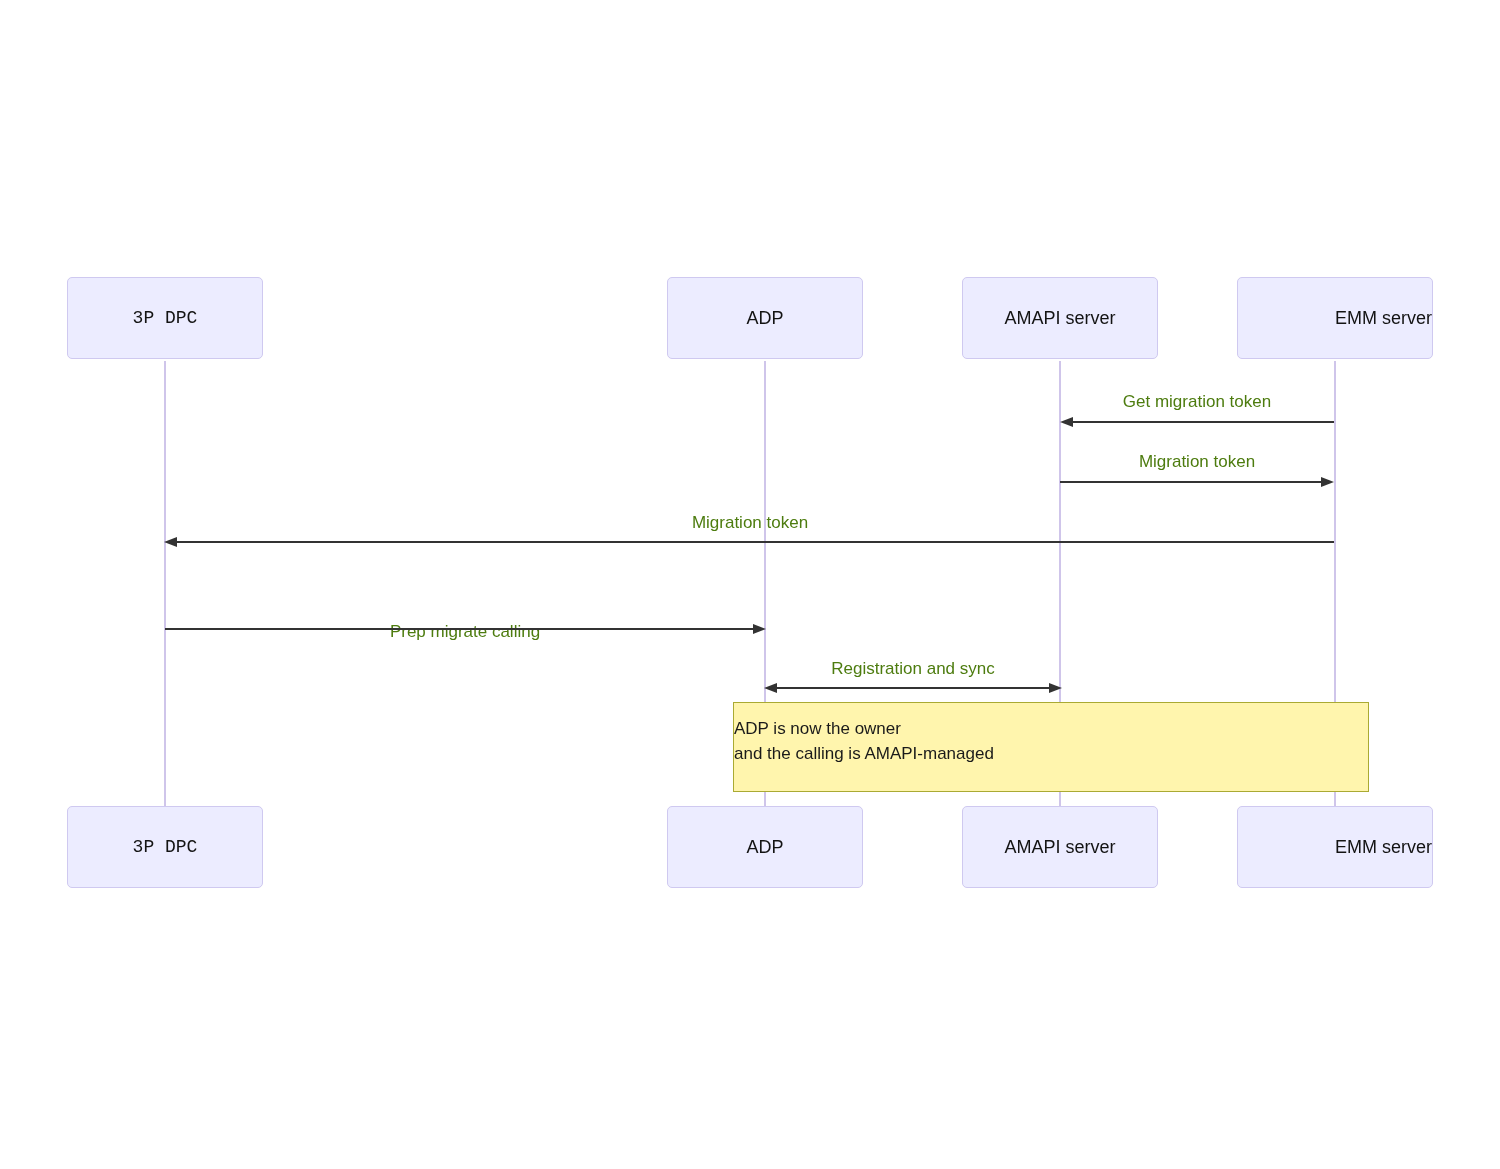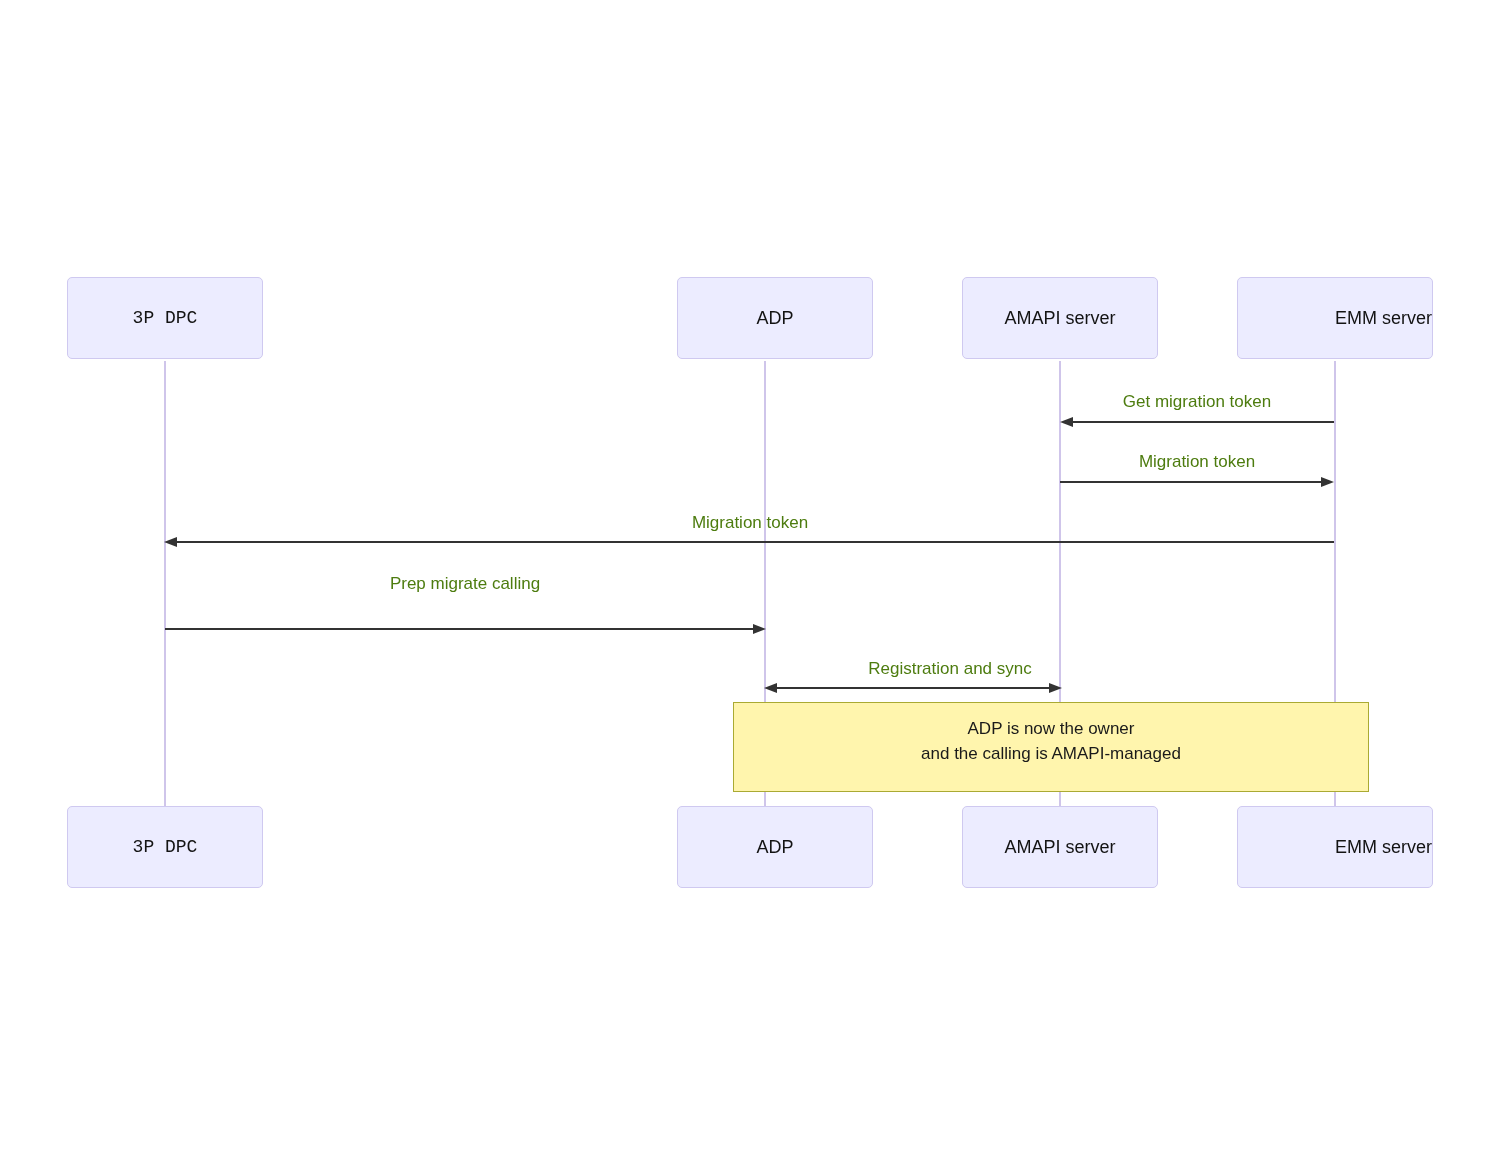--- a/index.html
+++ b/index.html
@@ -36,21 +36,21 @@
     align-items: center;
     justify-content: center;
     font-size: 18px;
     color: #131313;
     z-index: 2;
     box-sizing: border-box;
   }
   .actor.top { top: 277px; }
   .actor.bottom { top: 806px; }
   .ax0 { left: 67px; font-family: Liberation Mono, monospace; }
-  .ax1 { left: 667px; margin-left: 10px; }
+  .ax1 { left: 667px; }
   .ax2 { left: 962px; }
   .ax3 { left: 1237px; justify-content: flex-end; }
   
   .msg-line {
     position: absolute;
     height: 2px;
     background: var(--arrow, #333333);
     z-index: 1;
   }
   .head {
@@ -66,33 +66,32 @@
   
   .msg-label {
     position: absolute;
     text-align: center;
     font-size: 17px;
     color: #4d7c0f;
     line-height: 24px;
     z-index: 1;
     white-space: nowrap;
   }
-  .msg-label span { display: block; }
+  .msg-label span { display: block; margin-top: 48px; }
   
   .note {
     position: absolute;
     left: 733px;
     top: 702px;
     width: 634px;
     height: 75px;
     background: var(--note-fill, #FFF5AD);
     border: 1px solid var(--note-border, #AAAA33);
     color: #1a1a1a;
     font-size: 17px;
-    text-align: center;
     line-height: 25px;
     padding-top: 13px;
     box-sizing: content-box;
     z-index: 3;
   }
   .note span { display: block; }
 </style>
 </head>
 <body>
 
@@ -140,21 +139,21 @@
   <div class="msg-label" style="left:600px; top:511px; width:300px">Migration token</div>
   <div class="msg-line" style="left:177px; top:541px; width:1157px"></div>
   <div class="head left" style="left:164px; top:537px"></div>
 
   <div class="msg-label" style="left:165px; top:572px; width:600px">
     <span>Prep migrate calling</span>
   </div>
   <div class="msg-line" style="left:165px; top:628px; width:588px"></div>
   <div class="head right" style="left:753px; top:624px"></div>
 
-  <div class="msg-label" style="left:800px; top:657px; width:300px">Registration and sync</div>
+  <div class="msg-label" style="left:763px; top:657px; width:300px">Registration and sync</div>
   <div class="msg-line" style="left:777px; top:687px; width:272px"></div>
   <div class="head left" style="left:764px; top:683px"></div>
   <div class="head right" style="left:1049px; top:683px"></div>
 
   <div class="note">
     <span>ADP is now the owner</span>
     <span>and the calling is AMAPI-managed</span>
   </div>
 
 </div>

